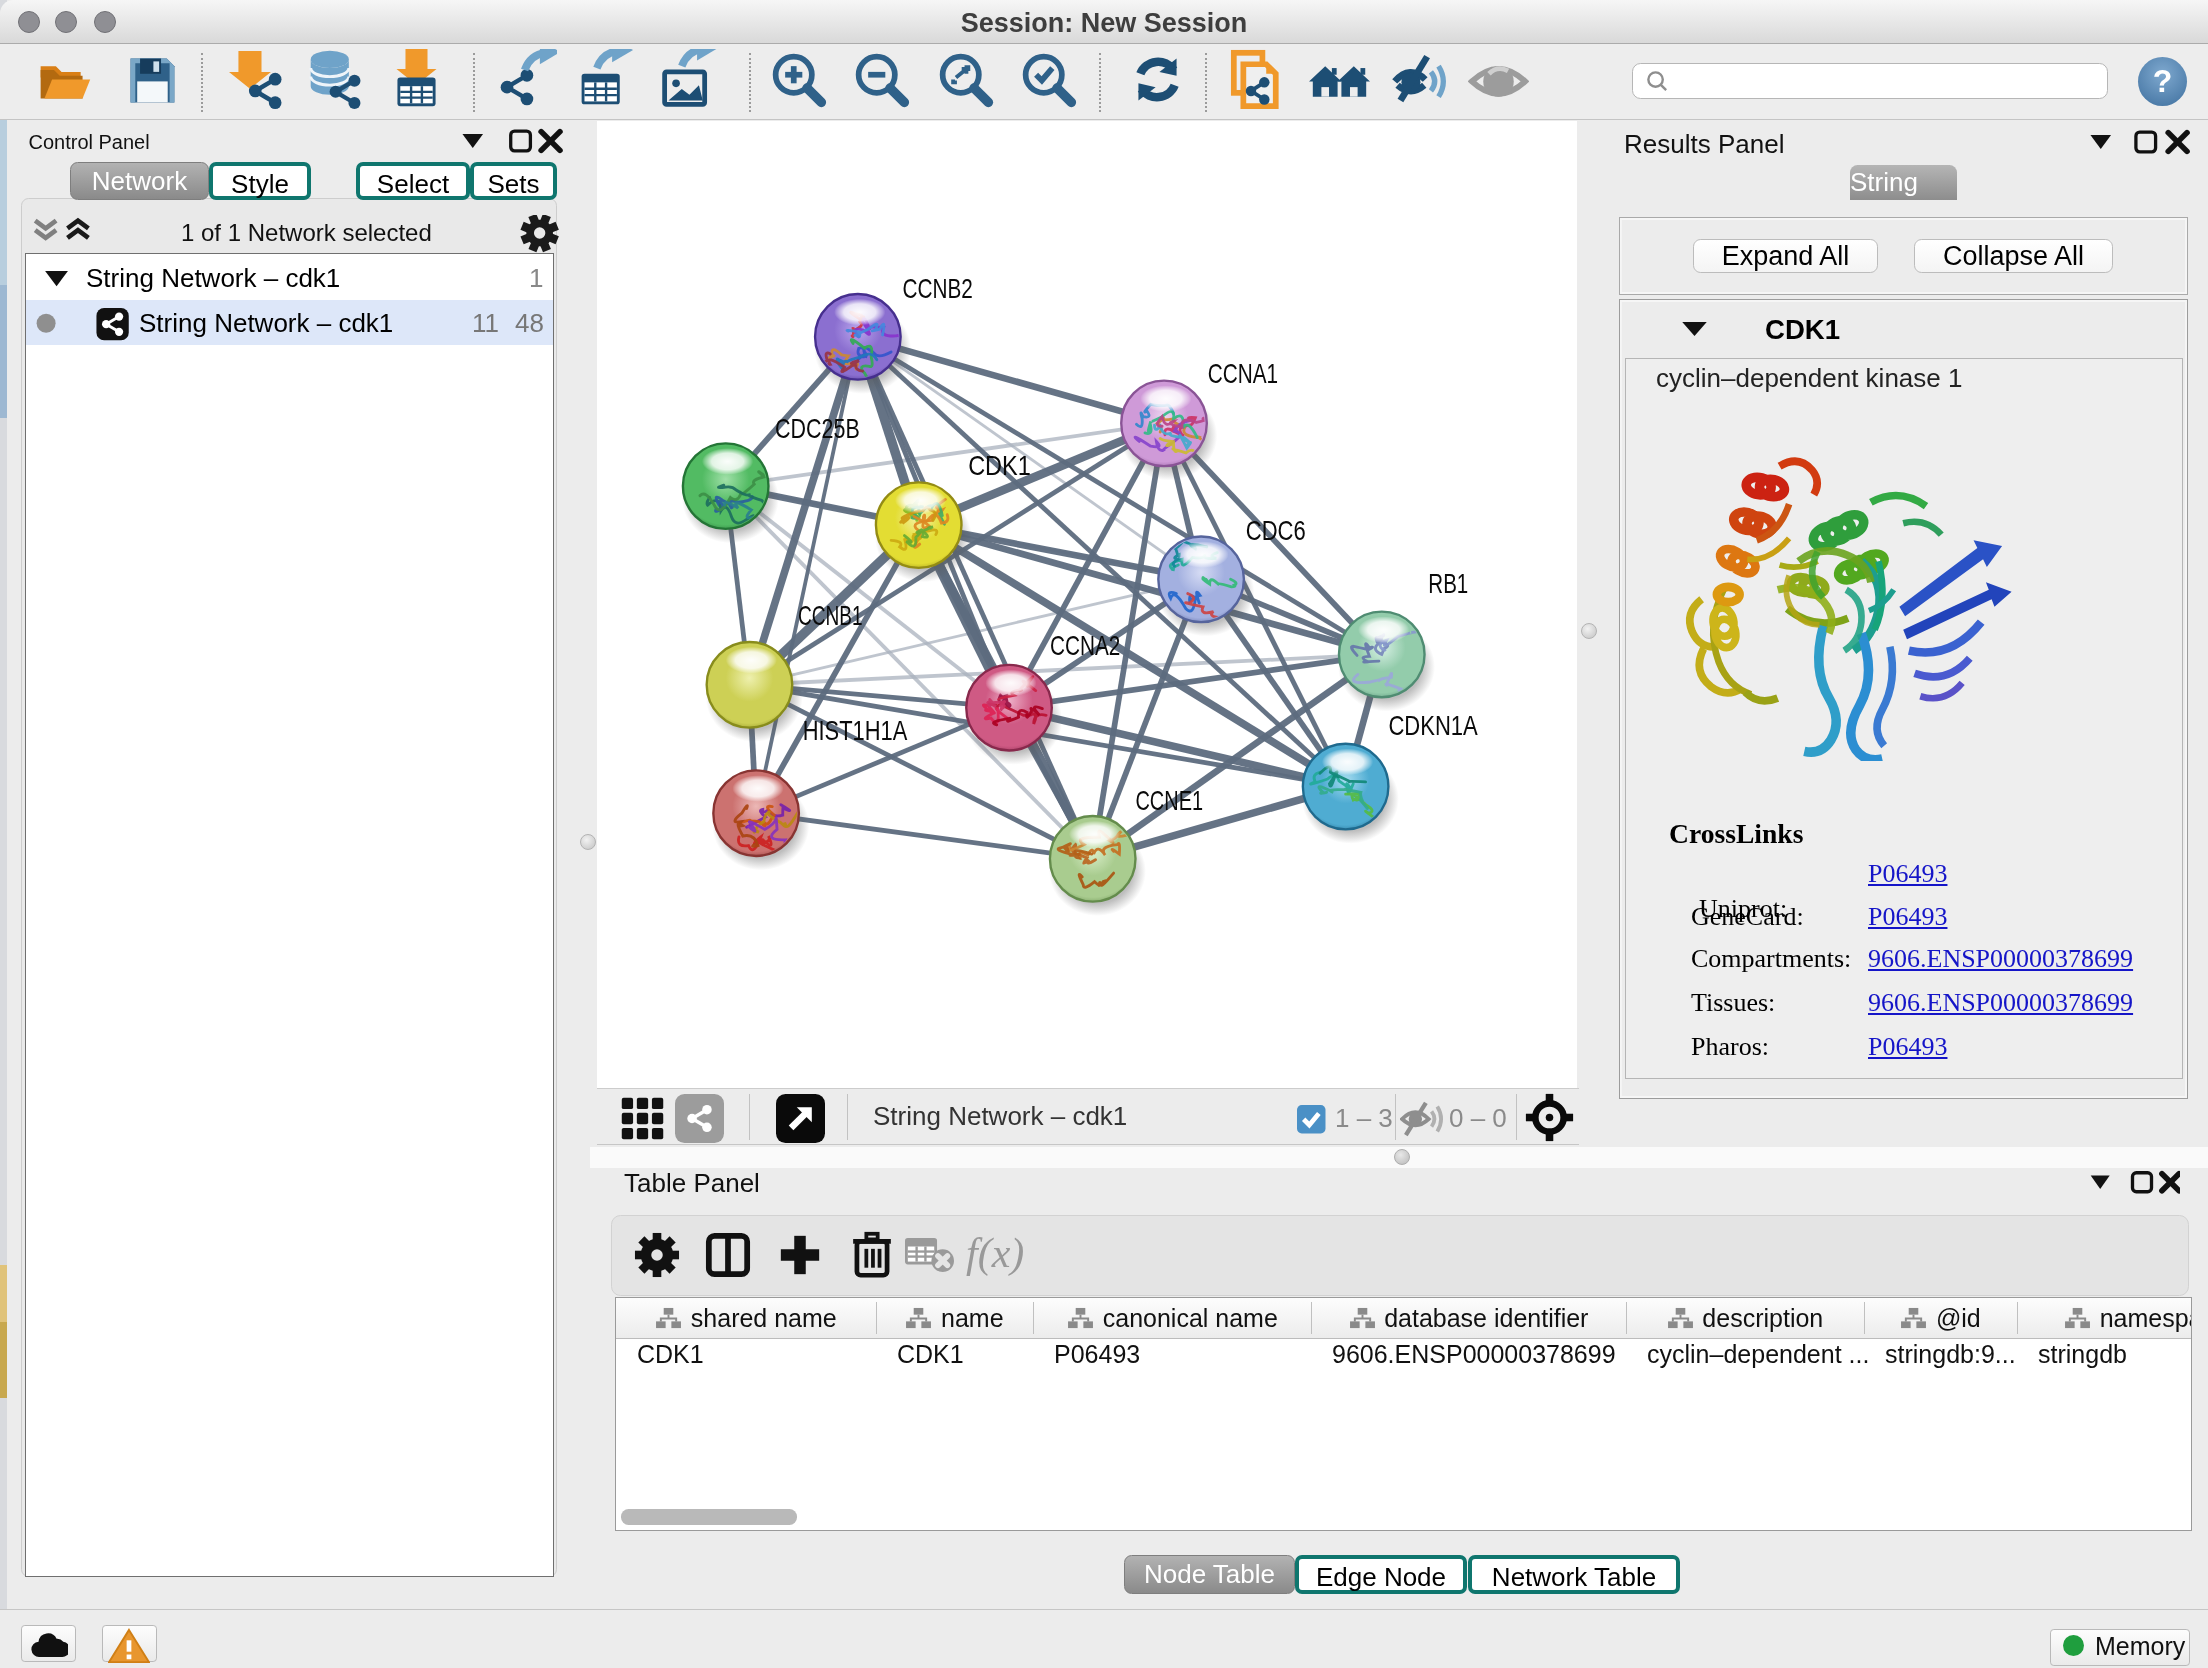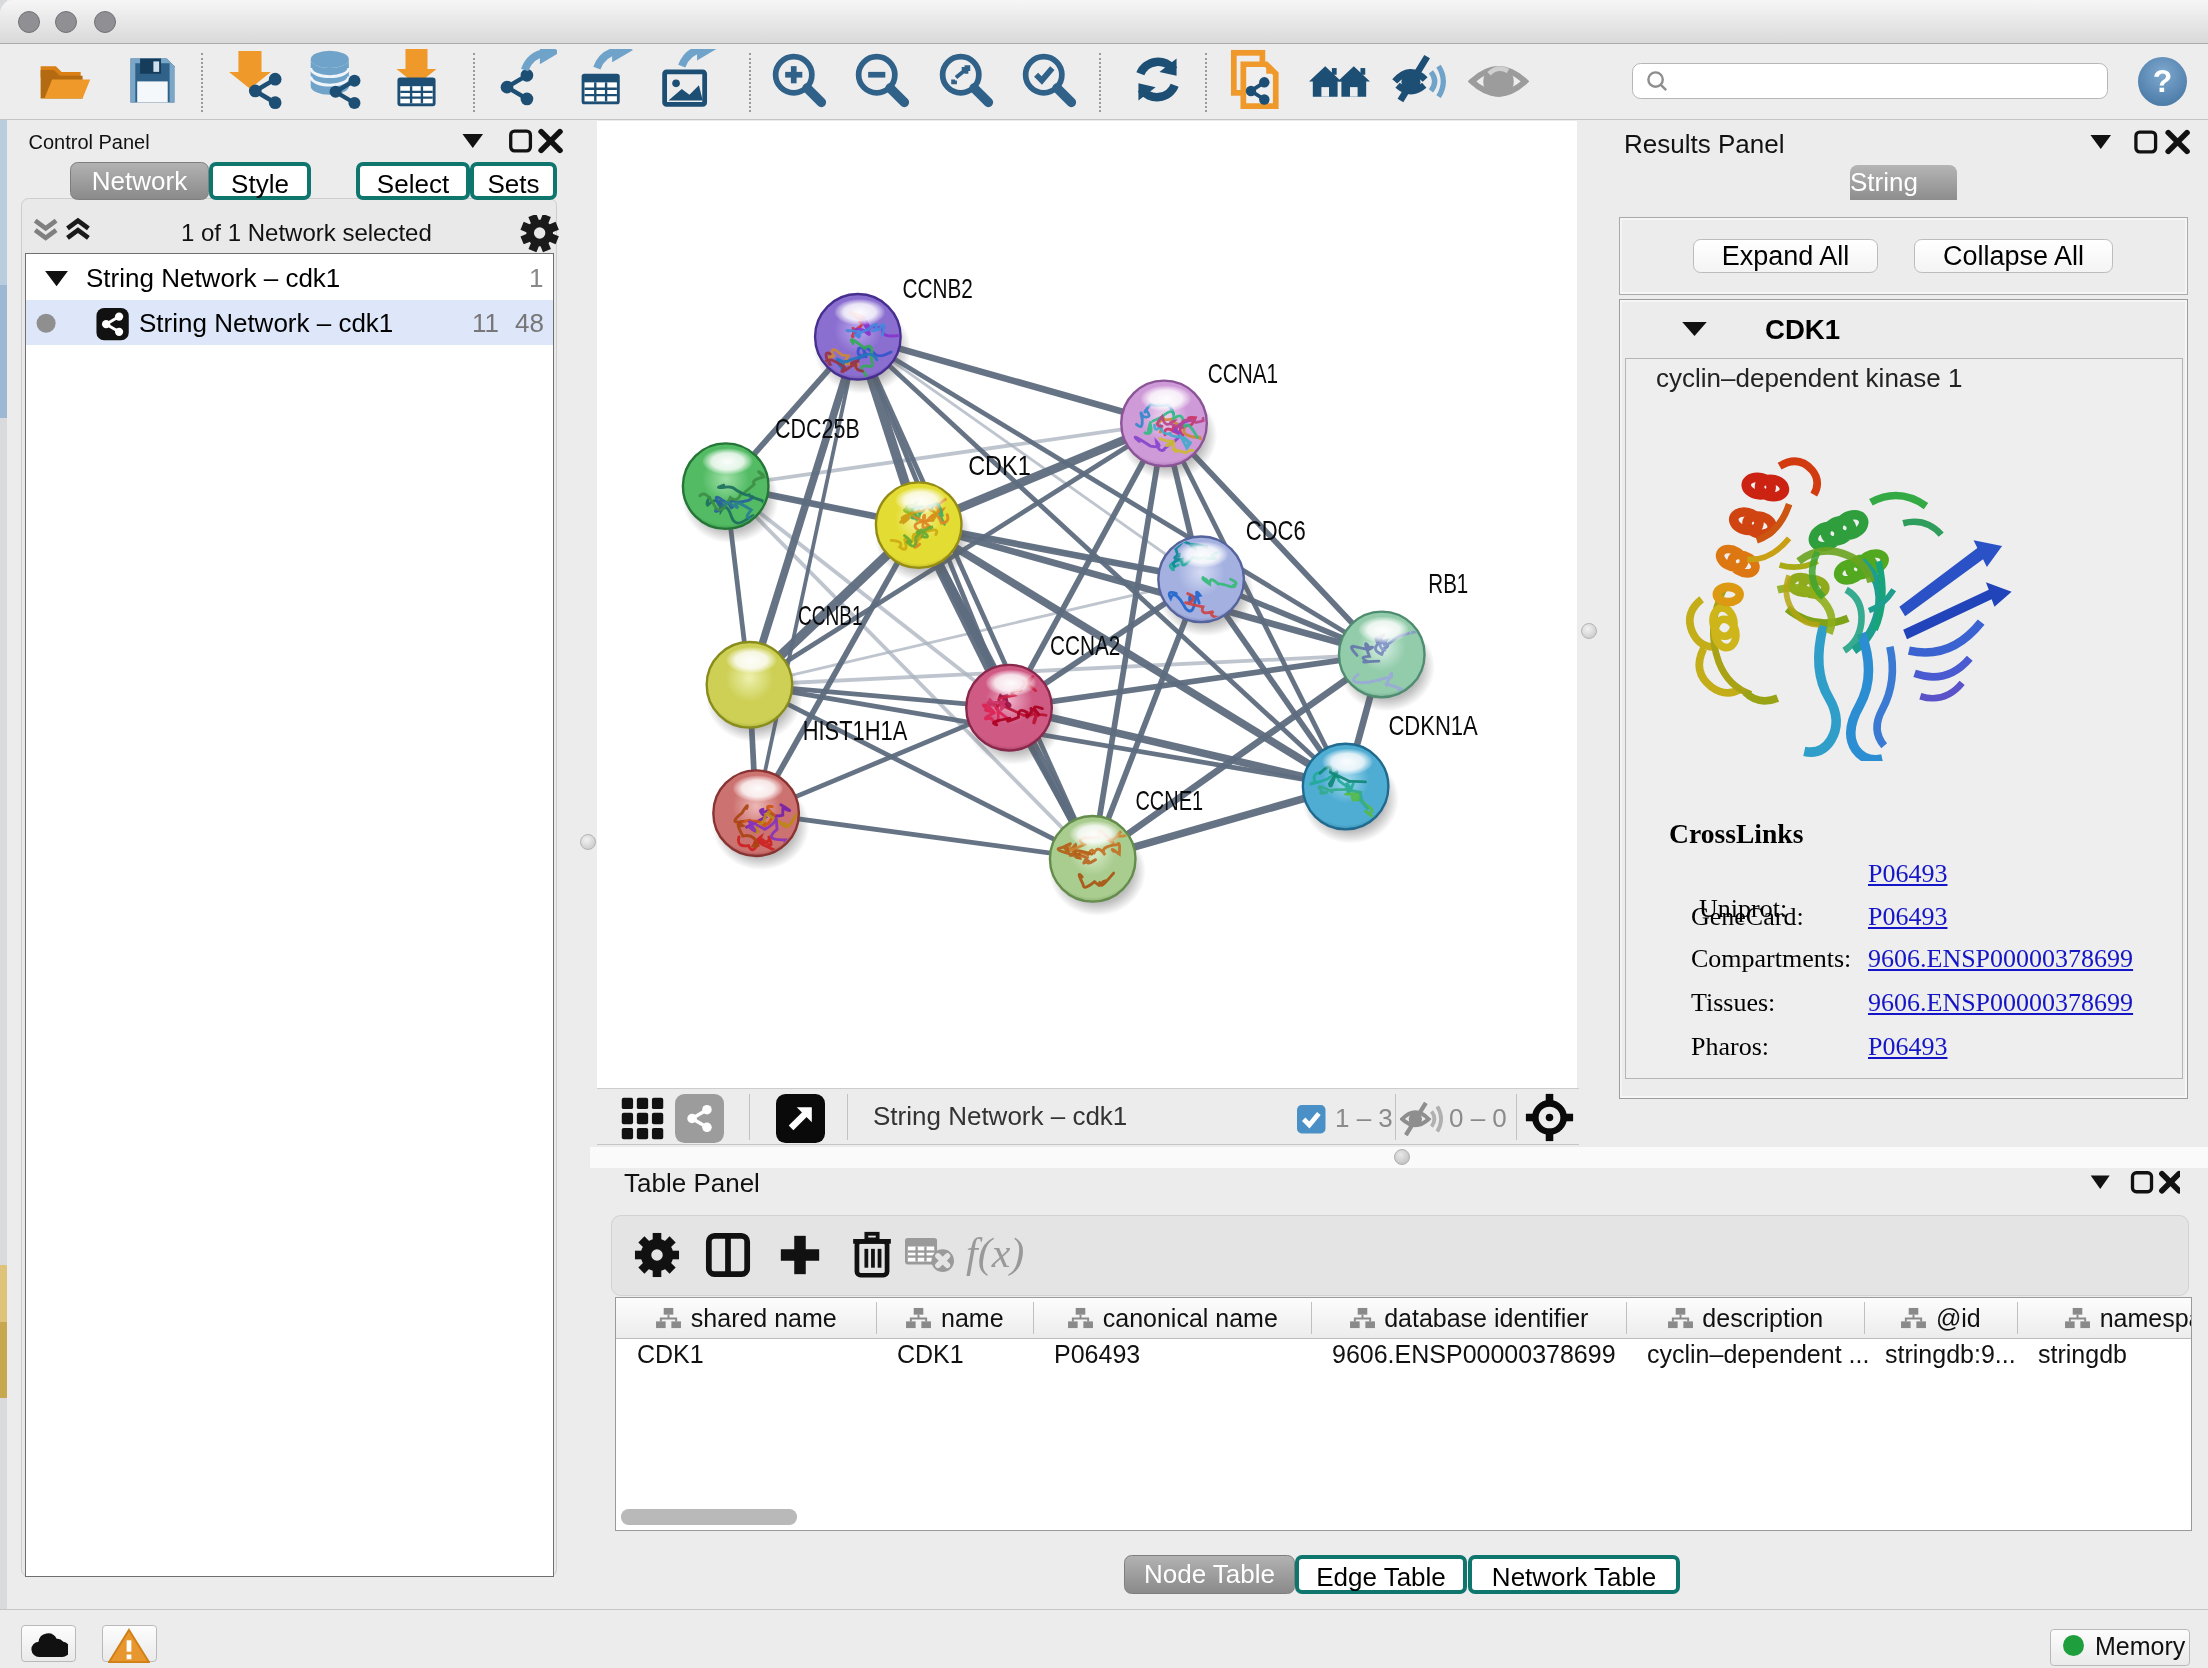--- a/index.html
+++ b/index.html
@@ -49,20 +49,21 @@
 
   <div class="abs" style="left:0;top:0;width:6.7px;height:1668px;background:#d8dade;"></div>
     <div class="abs" style="left:0;top:57px;width:6.7px;height:228px;background:#b8cede;"></div>
     <div class="abs" style="left:0;top:285px;width:6.7px;height:133px;background:#9db8d2;"></div>
     <div class="abs" style="left:0;top:1265px;width:6.7px;height:57px;background:#e0c37a;"></div>
     <div class="abs" style="left:0;top:1322px;width:6.7px;height:76px;background:#c8a84e;"></div>
   <div class="abs" id="titlebar"></div>
   <div class="abs tl" style="left:18px;"></div>
   <div class="abs tl" style="left:55px;"></div>
   <div class="abs tl" style="left:94px;"></div>
+  <div class="abs" id="title">Session: New Session</div>
   <div class="abs" id="toolbar"></div>
   <svg class="abs" style="left:33px;top:49px;" width="61" height="61" viewBox="0 0 64 64">
       <path d="M8,18 L24,18 L30,24 L50,24 L50,30 L8,30 Z" fill="#d97f16"></path>
       <path d="M8,52 L8,22 L22,22 L28,28 L52,28 L52,52 Z" fill="#b36a10"></path>
       <path d="M12,52 L20,32 L60,32 L52,52 Z" fill="#f0992b"></path>
     </svg>
 <svg class="abs" style="left:121px;top:49px;" width="61" height="61" viewBox="0 0 64 64">
       <path d="M10,10 L48,10 L56,18 L56,56 L10,56 Z" fill="#2f6189"></path>
       <path d="M10,10 L48,10 L56,18 L56,56 L51,56 L51,15 L15,15 L15,56 L10,56 Z" fill="#7aa7c7"></path>
       <rect x="20" y="10" width="22" height="16" fill="#163c5c"></rect>
@@ -749,21 +750,21 @@
 <div class="th" style="left:1401px;width:259px;text-align:center;line-height:40px;white-space:nowrap;overflow:hidden;"><svg width="27" height="23" viewBox="0 0 28 24" style="vertical-align:-2.9px;margin-right:8.6px;">
           <rect x="9" y="1" width="10" height="7" fill="#8a8a8a"></rect>
           <rect x="1" y="15" width="10" height="7" fill="#8a8a8a"></rect>
           <rect x="17" y="15" width="10" height="7" fill="#8a8a8a"></rect>
           <path d="M14,8 L14,12 M6,15 L6,12 L22,12 L22,15" fill="none" stroke="#8a8a8a" stroke-width="2"></path>
         </svg>namespace</div>
 <div class="td" style="left:1422px;white-space:nowrap;">stringdb</div>
     <div class="abs" style="left:4.8px;top:211px;width:176px;height:16px;background:#b9b9b9;border-radius:7.6px;"></div>
   </div>
   <div class="tabbtn tabsel" style="left:1124px;width:171px;">Node Table</div>
-  <div class="tabbtn tabun" style="left:1295px;width:172px;">Edge Table</div>
+  <div class="tabbtn tabun" style="left:1295px;width:172px;">Edge Node</div>
   <div class="tabbtn tabun" style="left:1468px;width:212px;">Network Table</div>
 
   <div class="abs" id="statusbar"></div>
   <div class="sbtn" style="left:21px;width:55px;"></div>
   <div class="sbtn" style="left:102px;width:55px;"></div>
   <div class="sbtn" style="left:2050px;width:140px;top:1629px;"></div>
   <svg class="abs" style="left:30px;top:1632px;" width="38" height="27" viewBox="0 0 40 28">
       <path d="M10,26 a8,8 0 0 1 -1,-16 a10,10 0 0 1 19,-3 a8,8 0 0 1 7,3 a7,7 0 0 1 -2,16 Z" fill="#111"></path>
     </svg>
 <svg class="abs" style="left:108px;top:1628px;" width="42" height="36" viewBox="0 0 44 38">

